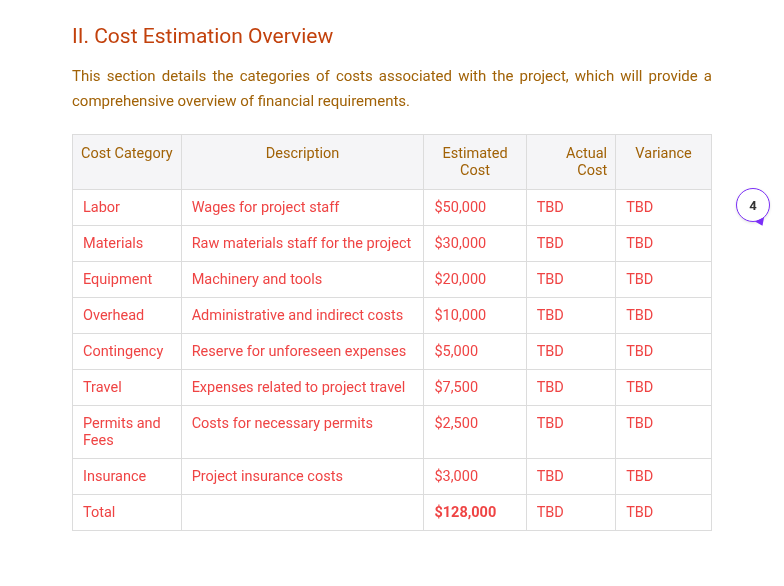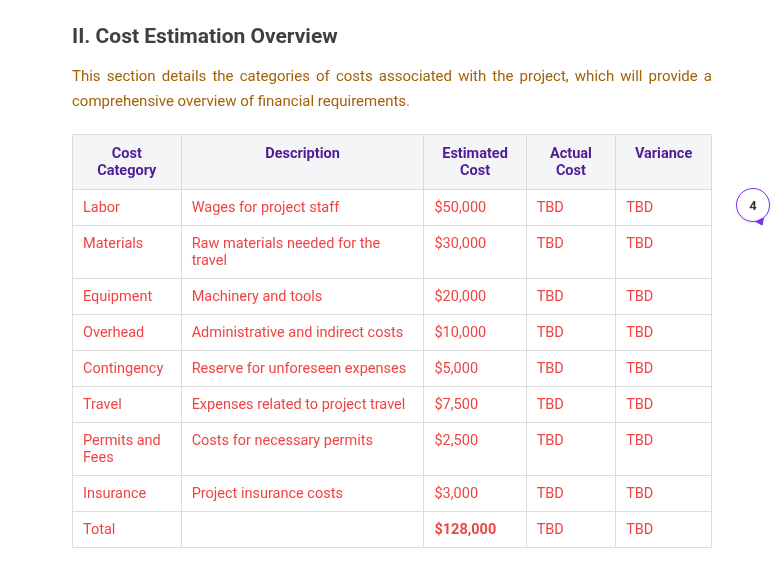--- a/index.html
+++ b/index.html
@@ -11,23 +11,23 @@
     color: #212529;
     width: 784px;
     height: 586px;
     position: relative;
   }
   .content {
     padding: 24px 72px 0 72px;
   }
   h2 {
     font-size: 21px;
-    font-weight: 700;
+    font-weight: 400;
     margin: 0 0 16px 0;
-    color: #404040;
+    color: #c2410c;
   }
   .intro {
     font-size: 15px;
     line-height: 1.65;
     color: #a16207;
     text-align: justify;
     margin-bottom: 20px;
   }
   table {
     width: 100%;
@@ -37,28 +37,28 @@
   th, td {
     border: 1px solid #dcdcdc;
     padding: 9px 10px;
     text-align: left;
     vertical-align: top;
     color: #ef4444;
   }
   th {
     background: #f5f5f7;
     text-align: center;
-    font-weight: 700;
-    color: #4c1d95;
+    font-weight: 400;
+    color: #a16207;
     padding: 10px 8px;
   }
   .col-cat   { width: 17%; }
   .col-desc  { width: 38%; }
   .col-est   { width: 16%; }
-  .col-act   { width: 14%; }
+  .col-act   { width: 14%; text-align: right; }
   .col-var   { width: 15%; }
   .total-row td.est { font-weight: 700; }
   .bubble {
     position: absolute;
     right: 14px;
     top: 188px;
     width: 34px;
     height: 34px;
     border-radius: 50%;
     background: #fff;
@@ -107,21 +107,21 @@
     <tbody id="tbody">
         <tr>
           <td>Labor</td>
           <td>Wages for project staff</td>
           <td>$50,000</td>
           <td>TBD</td>
           <td>TBD</td>
         </tr>
         <tr>
           <td>Materials</td>
-          <td>Raw materials needed for the travel</td>
+          <td>Raw materials staff for the project</td>
           <td>$30,000</td>
           <td>TBD</td>
           <td>TBD</td>
         </tr>
         <tr>
           <td>Equipment</td>
           <td>Machinery and tools</td>
           <td>$20,000</td>
           <td>TBD</td>
           <td>TBD</td>

